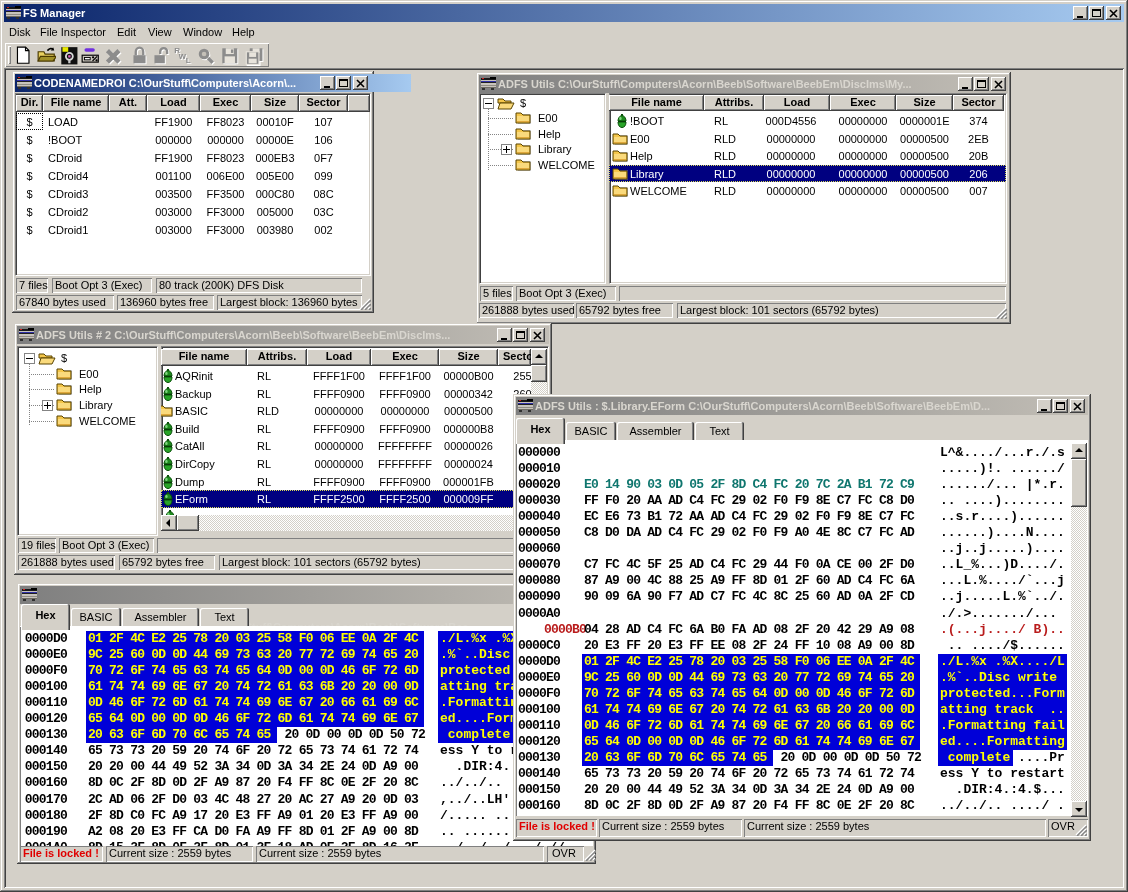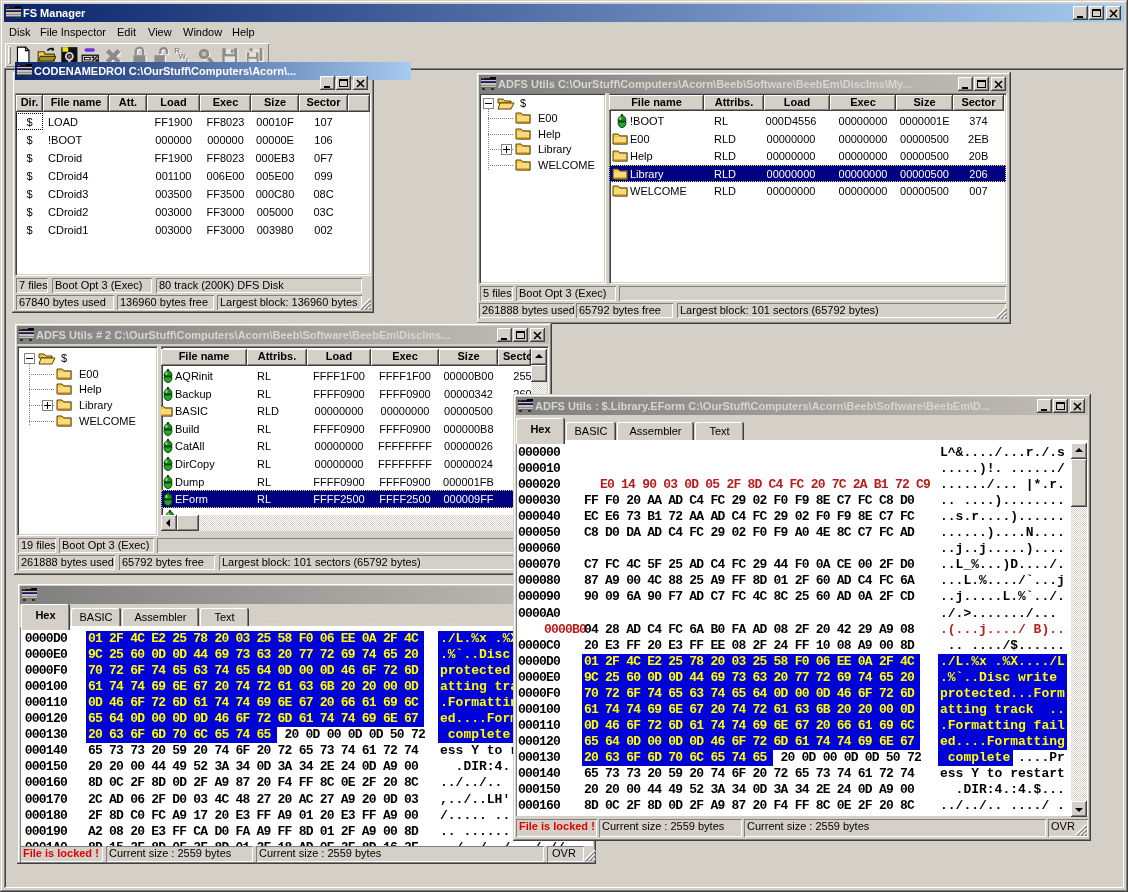--- a/index.html
+++ b/index.html
@@ -116,21 +116,21 @@
     </svg></span>
 <span class="abs" style="left:244px;top:46px;filter:drop-shadow(1px 1px 0 #ffffff);"><svg width="19" height="19" viewBox="0 0 16.5 16.5">
       <rect x="5" y="2" width="11" height="11" fill="#8c8c8c"></rect>
       <rect x="7.5" y="2" width="6" height="4" fill="#e8e4dc"></rect>
       <rect x="2" y="5" width="11" height="11" fill="#8c8c8c" stroke="#e8e4dc" stroke-width="1"></rect>
       <rect x="4.5" y="5.5" width="6" height="4" fill="#e8e4dc"></rect>
       <rect x="4" y="11" width="7" height="4" fill="#e8e4dc"></rect>
     </svg></span>
 <div class="abs" style="left:4px;top:68px;width:1120px;height:820px;background:#d4d0c8;box-shadow:inset 1px 1px 0 #808080,inset -1px -1px 0 #fff,inset 2px 2px 0 #404040,inset -2px -2px 0 #d4d0c8"></div>
 <div class="win" style="left:12px;top:71px;width:362px;height:242px"></div>
-<div class="abs tact" style="left:15px;top:62px;width:396px;height:18px">
+<div class="abs tact" style="left:15px;top:74px;width:396px;height:18px">
     <span style="position:absolute;left:2px;top:2px"><svg width="16" height="13" viewBox="0 0 16 13">
 <rect x="0" y="1" width="15" height="10" fill="#c8c4bc"></rect>
 <rect x="0" y="1" width="15" height="2" fill="#181818"></rect>
 <rect x="1" y="1" width="2" height="1" fill="#d02020"></rect>
 <rect x="9" y="0" width="6" height="2" fill="#000"></rect>
 <rect x="0" y="4" width="15" height="1" fill="#3030a8"></rect>
 <rect x="0" y="5" width="15" height="1" fill="#202020"></rect>
 <rect x="0" y="8" width="15" height="1" fill="#908c84"></rect>
 <rect x="0" y="10" width="15" height="1" fill="#706c64"></rect>
 <rect x="1" y="11" width="3" height="2" fill="#303030"></rect>
@@ -794,21 +794,21 @@
 <div class="abs tab" style="left:566px;top:422px;width:50px;height:20px"><span style="position:relative;top:3px">BASIC</span></div>
 <div class="abs tab" style="left:617px;top:422px;width:77px;height:20px"><span style="position:relative;top:3px">Assembler</span></div>
 <div class="abs tab" style="left:695px;top:422px;width:49px;height:20px"><span style="position:relative;top:3px">Text</span></div>
 <div class="abs " style="left:516px;top:440px;width:572px;height:376px;background:#fff;box-shadow:inset 0 1px 0 #fff,inset 1px 0 0 #808080;overflow:hidden"></div>
 <div class="abs" style="left:0;top:0;width:1128px;height:892px;clip-path:inset(440px 40px 76px 516px)">
     <div class="abs mono" style="left:518px;top:445.0px;color:#000">000000</div>
     <div class="abs mono" style="left:940px;top:445.0px;letter-spacing:0px;color:#000">L^&amp;..../...r./.s</div>
     <div class="abs mono" style="left:518px;top:461.05px;color:#000">000010</div>
     <div class="abs mono" style="left:940px;top:461.05px;letter-spacing:0px;color:#000">.....)!. ....../</div>
     <div class="abs mono" style="left:518px;top:477.1px;color:#000">000020</div>
-    <div class="abs mono" style="left:600px;top:477.1px;color:#b91c1c">E0 14 90 03 0D 05 2F 8D C4 FC 20 7C 2A B1 72 C9</div>
+    <div class="abs mono" style="left:584px;top:477.1px;color:#0f766e">E0 14 90 03 0D 05 2F 8D C4 FC 20 7C 2A B1 72 C9</div>
     <div class="abs mono" style="left:940px;top:477.1px;letter-spacing:0px;color:#000">....../... |*.r.</div>
     <div class="abs mono" style="left:518px;top:493.15px;color:#000">000030</div>
     <div class="abs mono" style="left:584px;top:493.15px;color:#000">FF F0 20 AA AD C4 FC 29 02 F0 F9 8E C7 FC C8 D0</div>
     <div class="abs mono" style="left:940px;top:493.15px;letter-spacing:0px;color:#000">.. ....)........</div>
     <div class="abs mono" style="left:518px;top:509.2px;color:#000">000040</div>
     <div class="abs mono" style="left:584px;top:509.2px;color:#000">EC E6 73 B1 72 AA AD C4 FC 29 02 F0 F9 8E C7 FC</div>
     <div class="abs mono" style="left:940px;top:509.2px;letter-spacing:0px;color:#000">..s.r....)......</div>
     <div class="abs mono" style="left:518px;top:525.25px;color:#000">000050</div>
     <div class="abs mono" style="left:584px;top:525.25px;color:#000">C8 D0 DA AD C4 FC 29 02 F0 F9 A0 4E 8C C7 FC AD</div>
     <div class="abs mono" style="left:940px;top:525.25px;letter-spacing:0px;color:#000">......)....N....</div>

